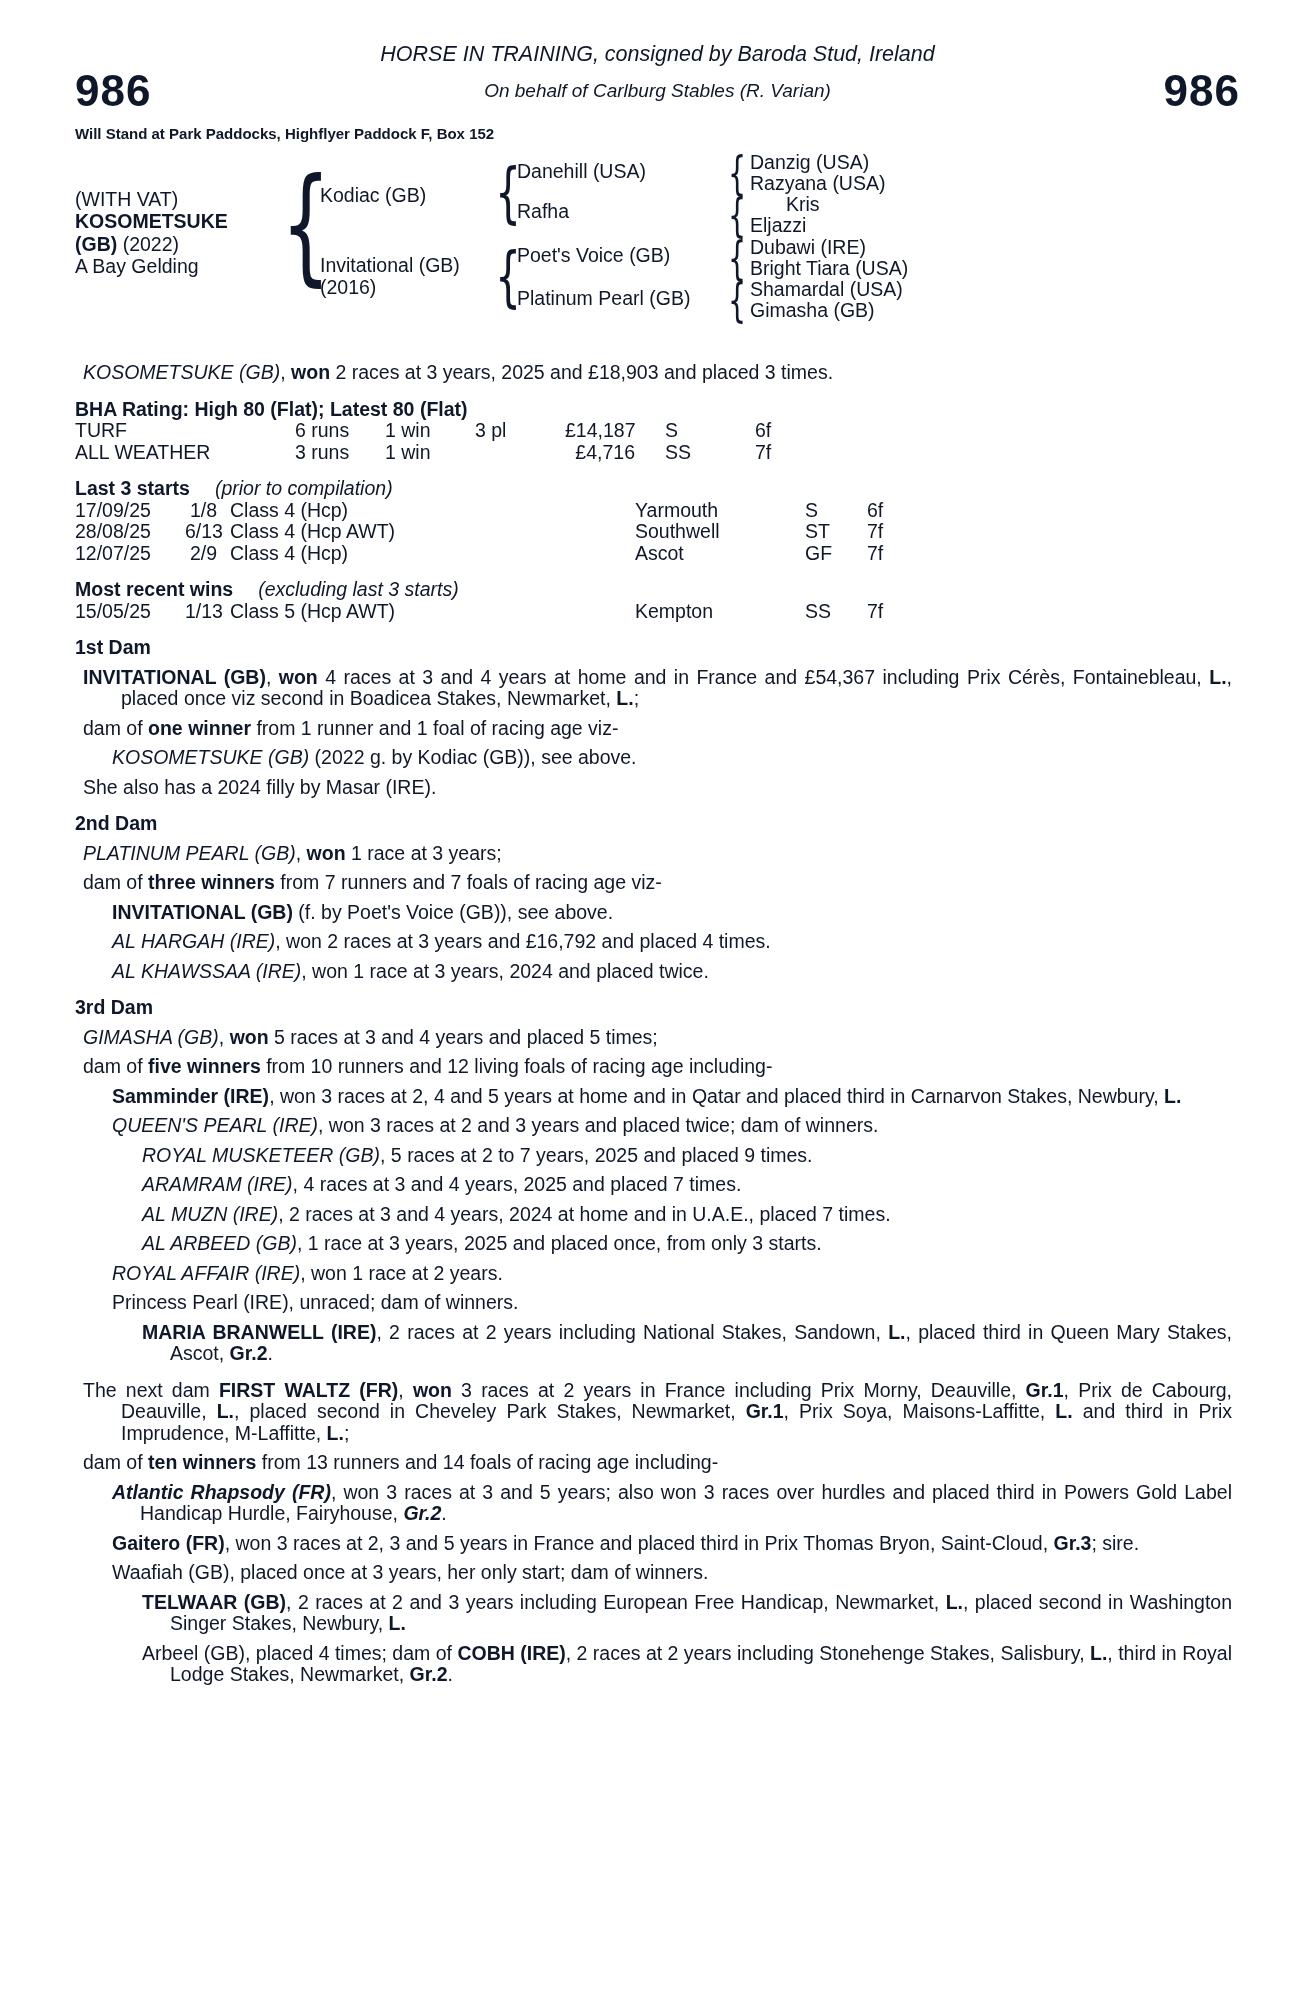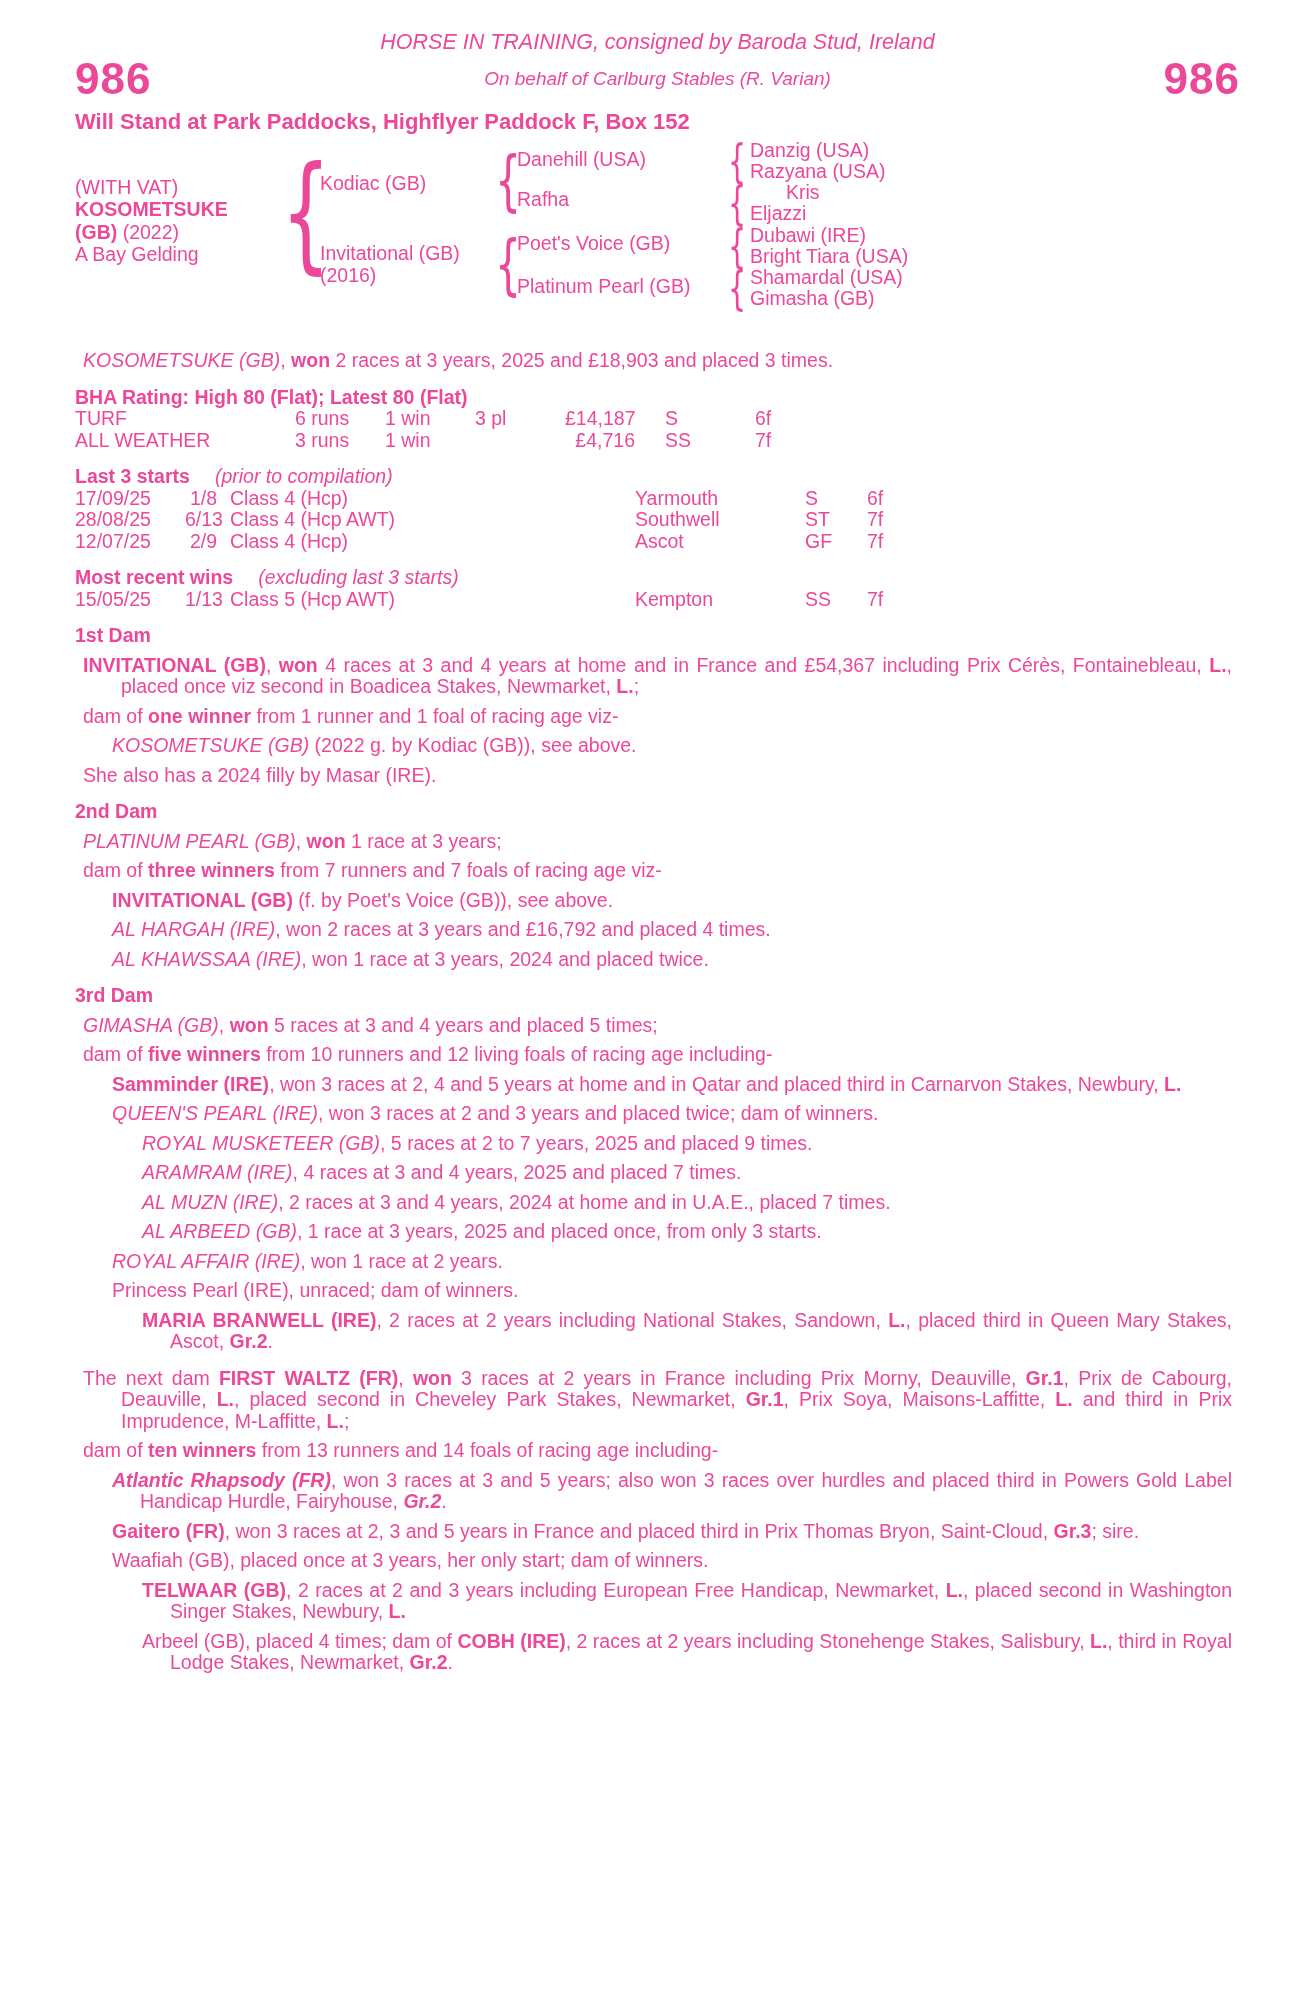--- a/index.html
+++ b/index.html
@@ -1,31 +1,31 @@
 <!DOCTYPE html>
 <html><head>
 <meta charset="utf-8">
 <style>
   html,body { margin:0; padding:0; background:#ffffff; }
   .page {
     position:relative; width:1315px; height:1800px; background:#fff;
     font-family:"Liberation Sans","DejaVu Sans",sans-serif;
-    font-size:19.5px; line-height:21.5px; color:#ec4899;
-    box-sizing:border-box; padding:32px 75px 0 75px; overflow:hidden;
+    font-size:19.5px; line-height:21.5px; color:#0f172a;
+    box-sizing:border-box; padding:44px 75px 0 75px; overflow:hidden;
   }
   .b { font-weight:bold; }
   p { margin:8px; }
 
   
   .consign { text-align:center; font-style:italic; font-size:21.5px; }
   .lot-row { display:grid; grid-template-columns:170px 1fr 170px; align-items:center; margin-top:3px; }
   .lot-num { font-size:44px; font-weight:bold; line-height:1; letter-spacing:1px; }
   .lot-num.right { text-align:right; }
   .behalf { text-align:center; font-style:italic; font-size:19px; }
-  .stand { font-weight:bold; font-size:22px; margin-top:10px; }
+  .stand { font-weight:bold; font-size:15px; margin-top:10px; }
 
   
   .pedigree { position:relative; height:184px; margin-top:8px; }
   .ped-abs { position:absolute; white-space:nowrap; }
   .col1 { left:0; top:36px; line-height:22.4px; }
   .sire-name { left:245px; top:33px; }
   .dam-block { left:245px; top:102px; line-height:22px; }
   .g0 { left:442px; top:9px; } .g1 { left:442px; top:49px; }
   .g2 { left:442px; top:93px; } .g3 { left:442px; top:136px; }
   .gg0 { left:675px; top:0; }    .gg1 { left:675px; top:21px; }

